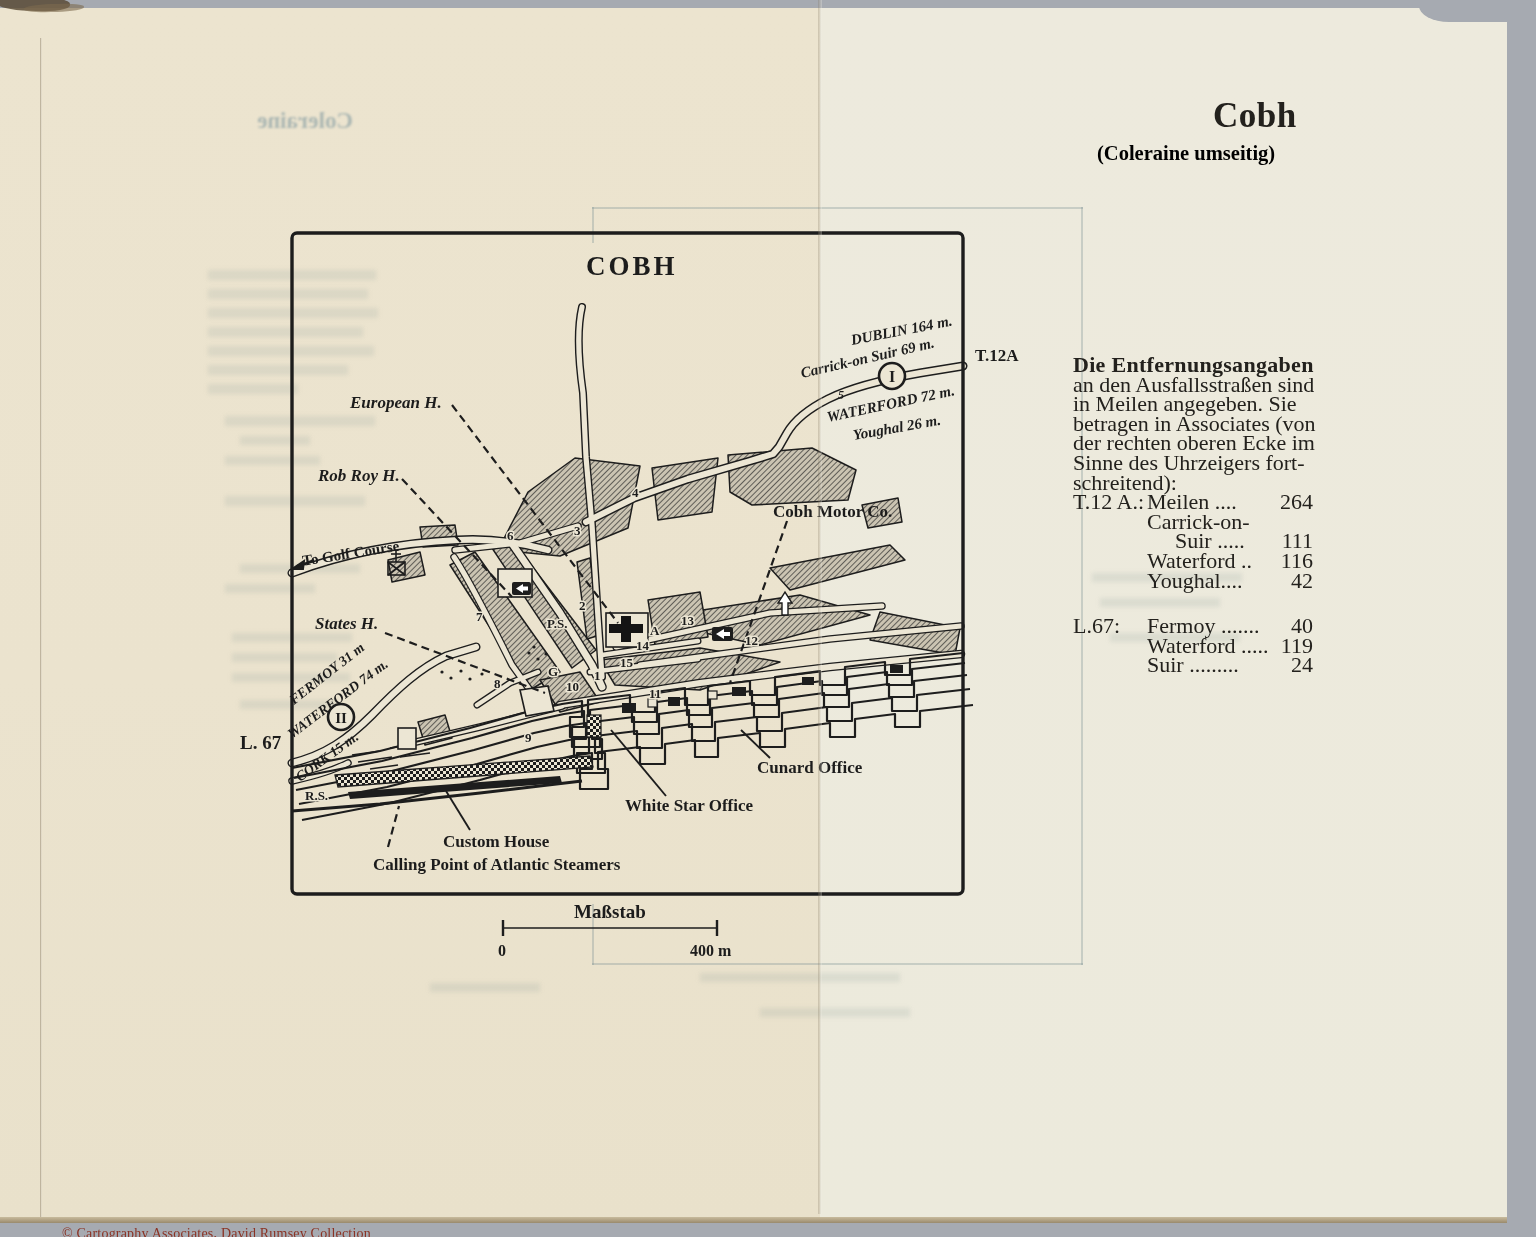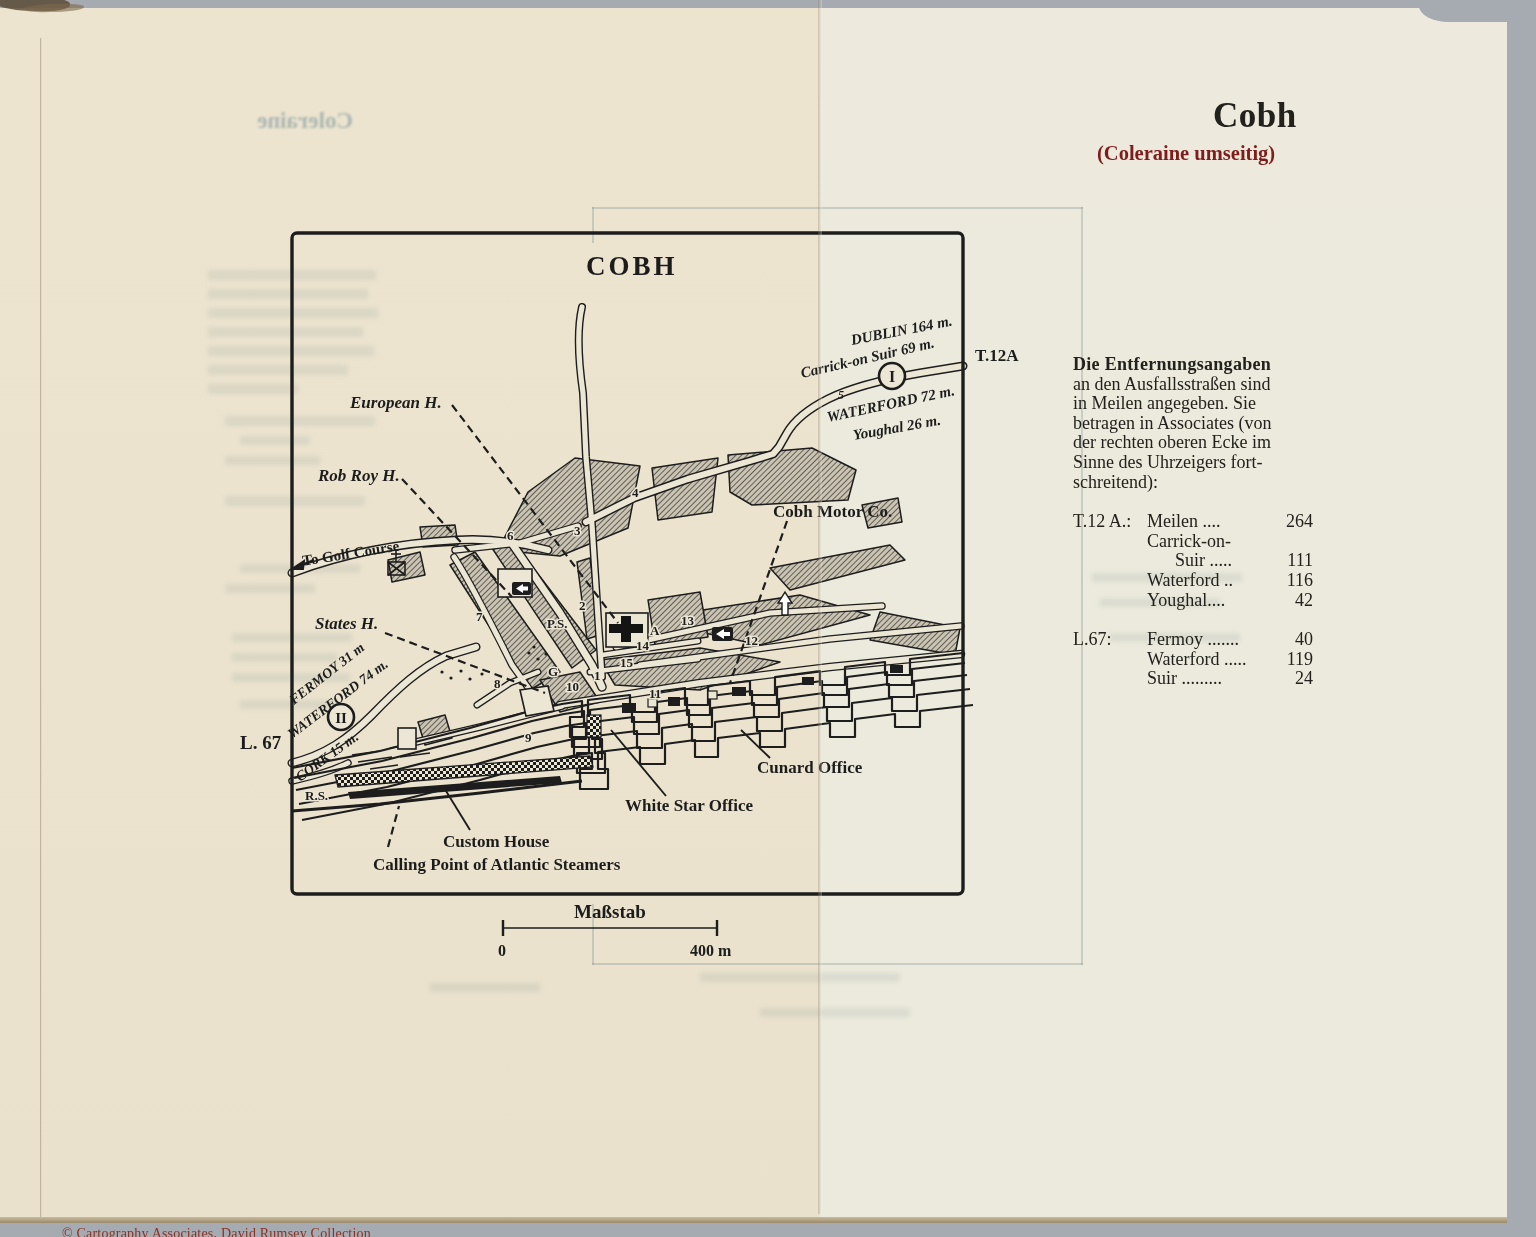--- a/index.html
+++ b/index.html
@@ -23,27 +23,27 @@
   .corner-tr{position:absolute;right:-3px;top:-4px;width:120px;height:26px;background:#a6aab1;
     border-bottom-left-radius:30px 16px;}
   .smudge{position:absolute;border-radius:45%;}
   .ghost-title{left:213px;top:100px;width:140px;color:rgba(120,148,156,.55);
     font-size:23px;font-weight:bold;transform:scaleX(-1);filter:blur(.8px);position:absolute;}
   .g-line{position:absolute;background:rgba(138,152,148,.17);filter:blur(2px);}
   .g-frame{position:absolute;background:rgba(125,145,150,.33);filter:blur(.7px);}
   
   .page-title{position:absolute;left:1213px;top:96px;width:300px;font-size:35px;font-weight:bold;
     color:#23211d;letter-spacing:.5px;}
-  .page-subtitle{position:absolute;left:1097px;top:142px;font-size:20.5px;font-weight:bold;color:#7f1d1d;}
+  .page-subtitle{position:absolute;left:1097px;top:142px;font-size:20.5px;font-weight:bold;color:#000000;}
   .sidebar{position:absolute;left:1073px;top:355px;width:240px;color:#23211d;
-    font-size:18px;line-height:19.6px;}
+    font-size:22px;line-height:19.6px;}
   .intro div{white-space:nowrap;}
   .intro .b{font-weight:bold;letter-spacing:.3px;}
-  .dist{margin-top:20px;}
-  .dist-group{}
+  .dist{margin-top:0;}
+  .dist-group{margin-top:26px;}
   .dist-row{display:flex;}
   .dist-route{width:74px;flex:none;font-weight:normal;}
   .dist-name{flex:1;white-space:pre;}
   .dist-name.pad{padding-left:28px;}
   .dist-val{width:40px;text-align:right;flex:none;}
   .copyright{position:absolute;left:62px;top:1226px;font-size:14px;color:#8a3325;
     font-family:"Liberation Serif",serif;letter-spacing:.2px;}
   
   .mt{font-family:"Liberation Serif","DejaVu Serif",serif;font-weight:bold;fill:#1c1c1c;}
   .it{font-style:italic;}

